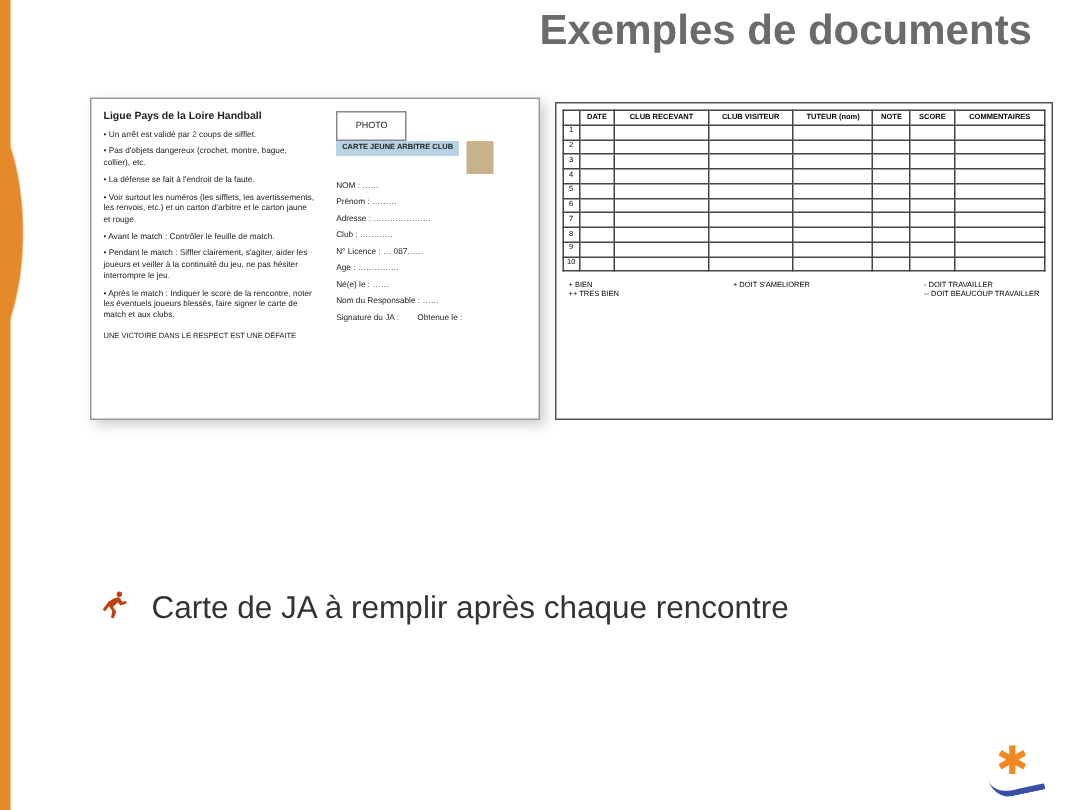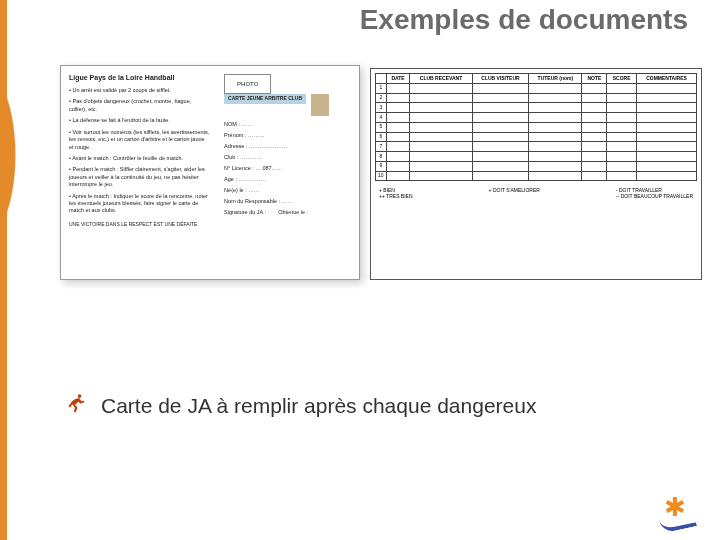--- a/index.html
+++ b/index.html
@@ -213,20 +213,20 @@
     </div>
   </div>
 
   <div class="bullet-main">
     <span class="runner-icon">
       <svg width="22" height="22" viewBox="0 0 24 24" fill="#c2400f">
         <circle cx="14" cy="4" r="2"></circle>
         <path d="M10 8 L14 6 L17 9 L20 8 L20 10 L16 12 L14 10 L11 14 L14 17 L13 22 L11 22 L11 17 L8 14 L6 18 L4 17 L7 11 Z"></path>
       </svg>
     </span>
-    <span class="txt">Carte de JA à remplir après chaque dangereux</span>
+    <span class="txt">Carte de JA à remplir après chaque rencontre</span>
   </div>
 
   <div class="corner-logo">
     <span class="figure">✱</span>
     <div class="swoosh"></div>
   </div>
 </div>
 
 </body></html>

